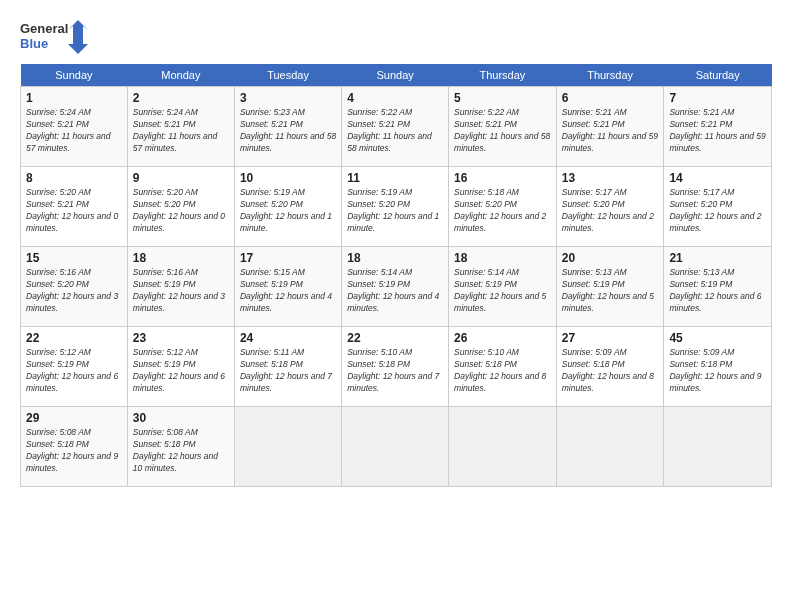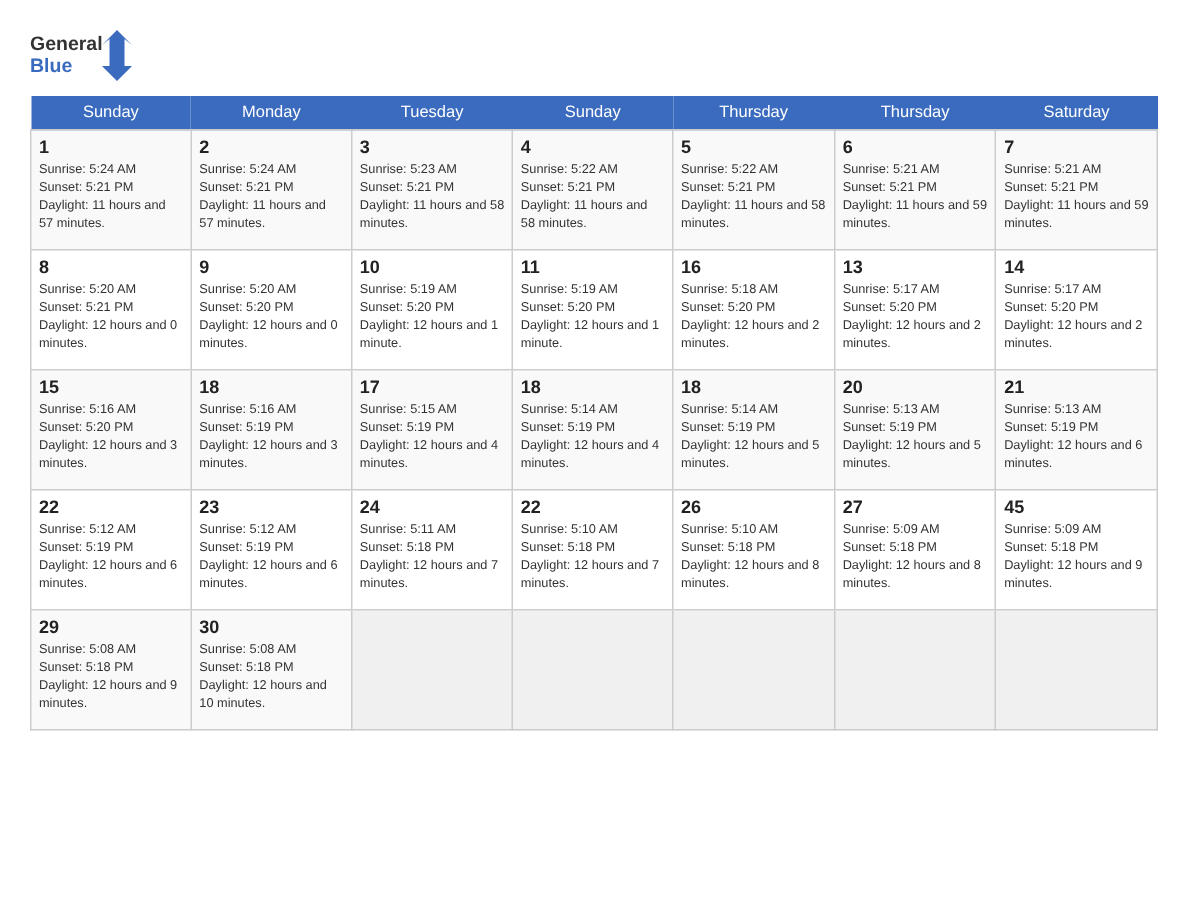--- a/index.html
+++ b/index.html
@@ -65,20 +65,21 @@
     .day-num {
       font-size: 12px;
       font-weight: bold;
       color: #222;
       margin-bottom: 2px;
     }
     .day-info {
       font-size: 8.5px;
       color: #333;
       line-height: 1.4;
+      font-style: italic;
     }
     td.empty {
       background: #f0f0f0 !important;
     }
   </style>
 </head>
 <body>
 
 <div class="page">
   <div class="header-row">

